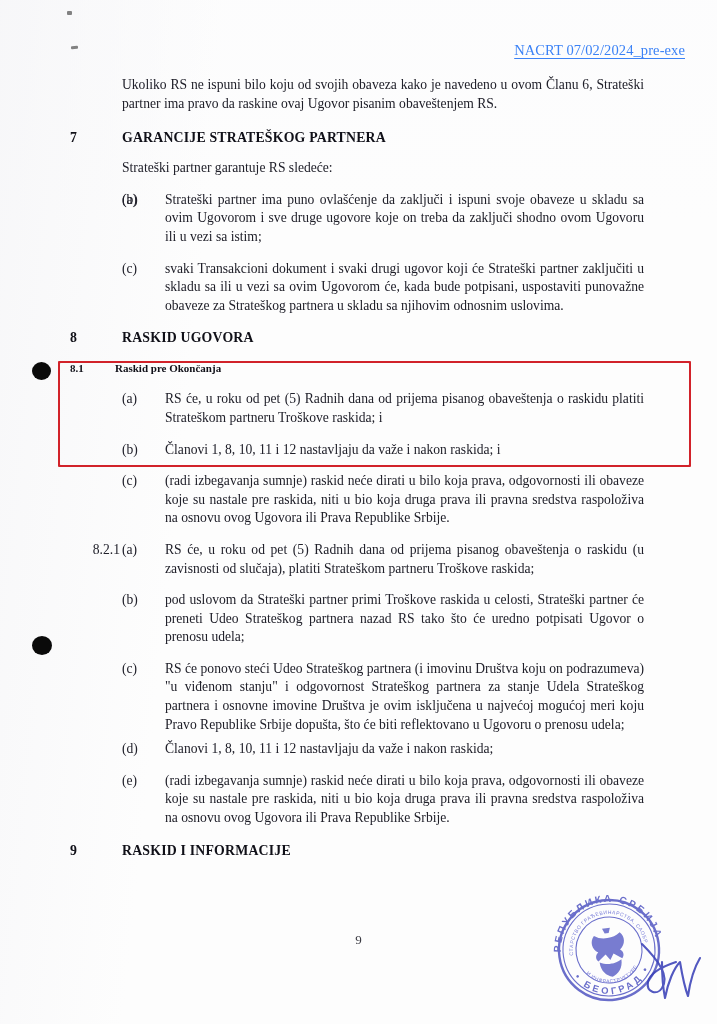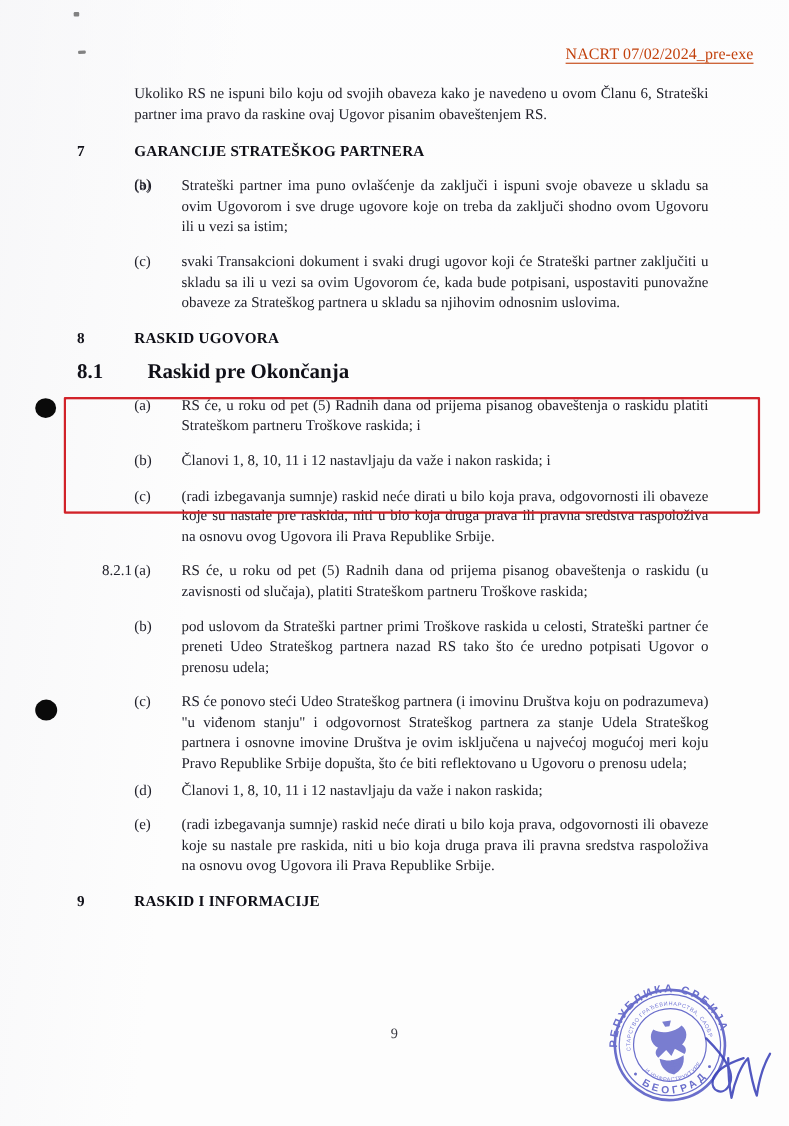--- a/index.html
+++ b/index.html
@@ -37,21 +37,21 @@
   .speck.s1 { left: 67px; top: 11px;  width: 5px;  height: 4px; border-radius: 1px; }
   .speck.s2 { left: 71px; top: 46px;  width: 7px;  height: 3px; border-radius: 1px; transform: rotate(-3deg); }
 
   
   .doc-header {
     position: absolute;
     top: 42px;
     right: 32px;
     font-size: 14.5px;
     letter-spacing: .1px;
-    color: #c2410c;
+    color: #3b82f6;
     text-decoration: underline;
     text-underline-offset: 3px;
     text-decoration-thickness: 1px;
     white-space: nowrap;
   }
 
   
   .content {
     position: absolute;
     left: 0;
@@ -87,22 +87,22 @@
   }
   .heading .title {
     display: block;
     padding-left: 52px;
     letter-spacing: .2px;
   }
 
   .subheading {
     position: relative;
     margin: 0 0 12px 0;
-    padding-left: 82px;
-    font-size: 19px;
+    padding-left: 63px;
+    font-size: 11px;
     line-height: 19px;
     font-weight: bold;
     color: #101018;
   }
   .subheading .num {
     position: absolute;
     left: 70px;
     top: 0;
   }
   .subheading .title {
@@ -222,20 +222,21 @@
 
   <div class="content">
 
     <p class="para loose">Ukoliko RS ne ispuni bilo koju od svojih obaveza kako je navedeno u ovom Članu 6, Strateški partner ima pravo da raskine ovaj Ugovor pisanim obaveštenjem RS.</p>
 
     <div class="heading">
       <span class="num">7</span>
       <span class="title">GARANCIJE STRATEŠKOG PARTNERA</span>
     </div>
 
+    <p class="para">Strateški partner garantuje RS sledeće:</p>
 
     <div class="item">
       <span class="marker">(a)</span>
     </div>
     <div class="item">
       <span class="marker">(b)</span>
       <span>Strateški partner ima puno ovlašćenje da zaključi i ispuni svoje obaveze u skladu sa ovim Ugovorom i sve druge ugovore koje on treba da zaključi shodno ovom Ugovoru ili u vezi sa istim;</span>
     </div>
     <div class="item">
       <span class="marker">(c)</span>

